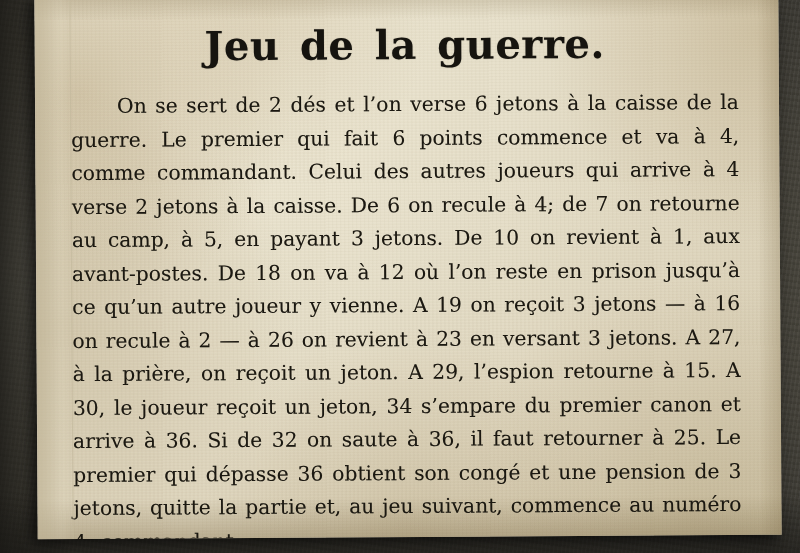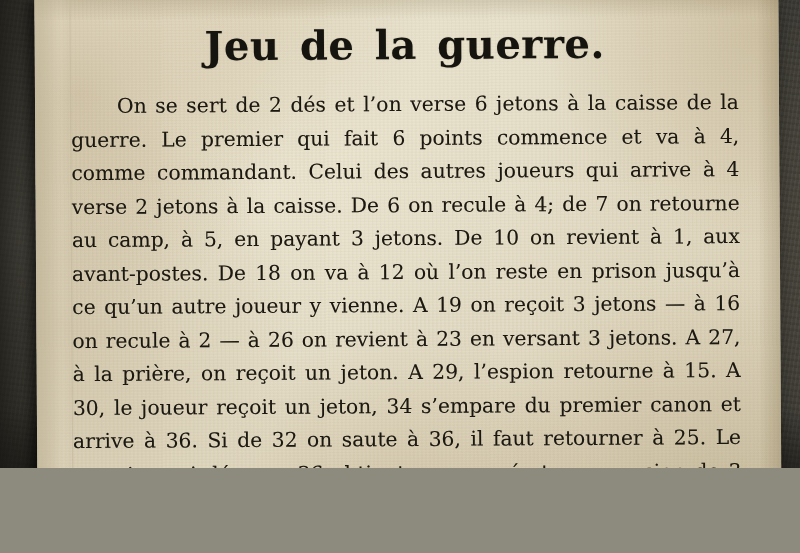--- a/index.html
+++ b/index.html
@@ -10,21 +10,21 @@
     width: 800px;
     height: 553px;
     overflow: hidden;
     background: #8d8a7e;
     font-family: "Liberation Serif", serif;
   }
 
   #scene {
     position: relative;
     width: 800px;
-    height: 468px;
+    height: 553px;
     overflow: hidden;
   }
 
   
   .backdrop {
     position: absolute;
     inset: 0;
     background:
       radial-gradient(ellipse at 8% 50%, #6f6c60 0%, #4b483e 60%, #3b3933 100%),
       linear-gradient(105deg, #7a776b 0%, #5d5a50 45%, #434038 100%);

